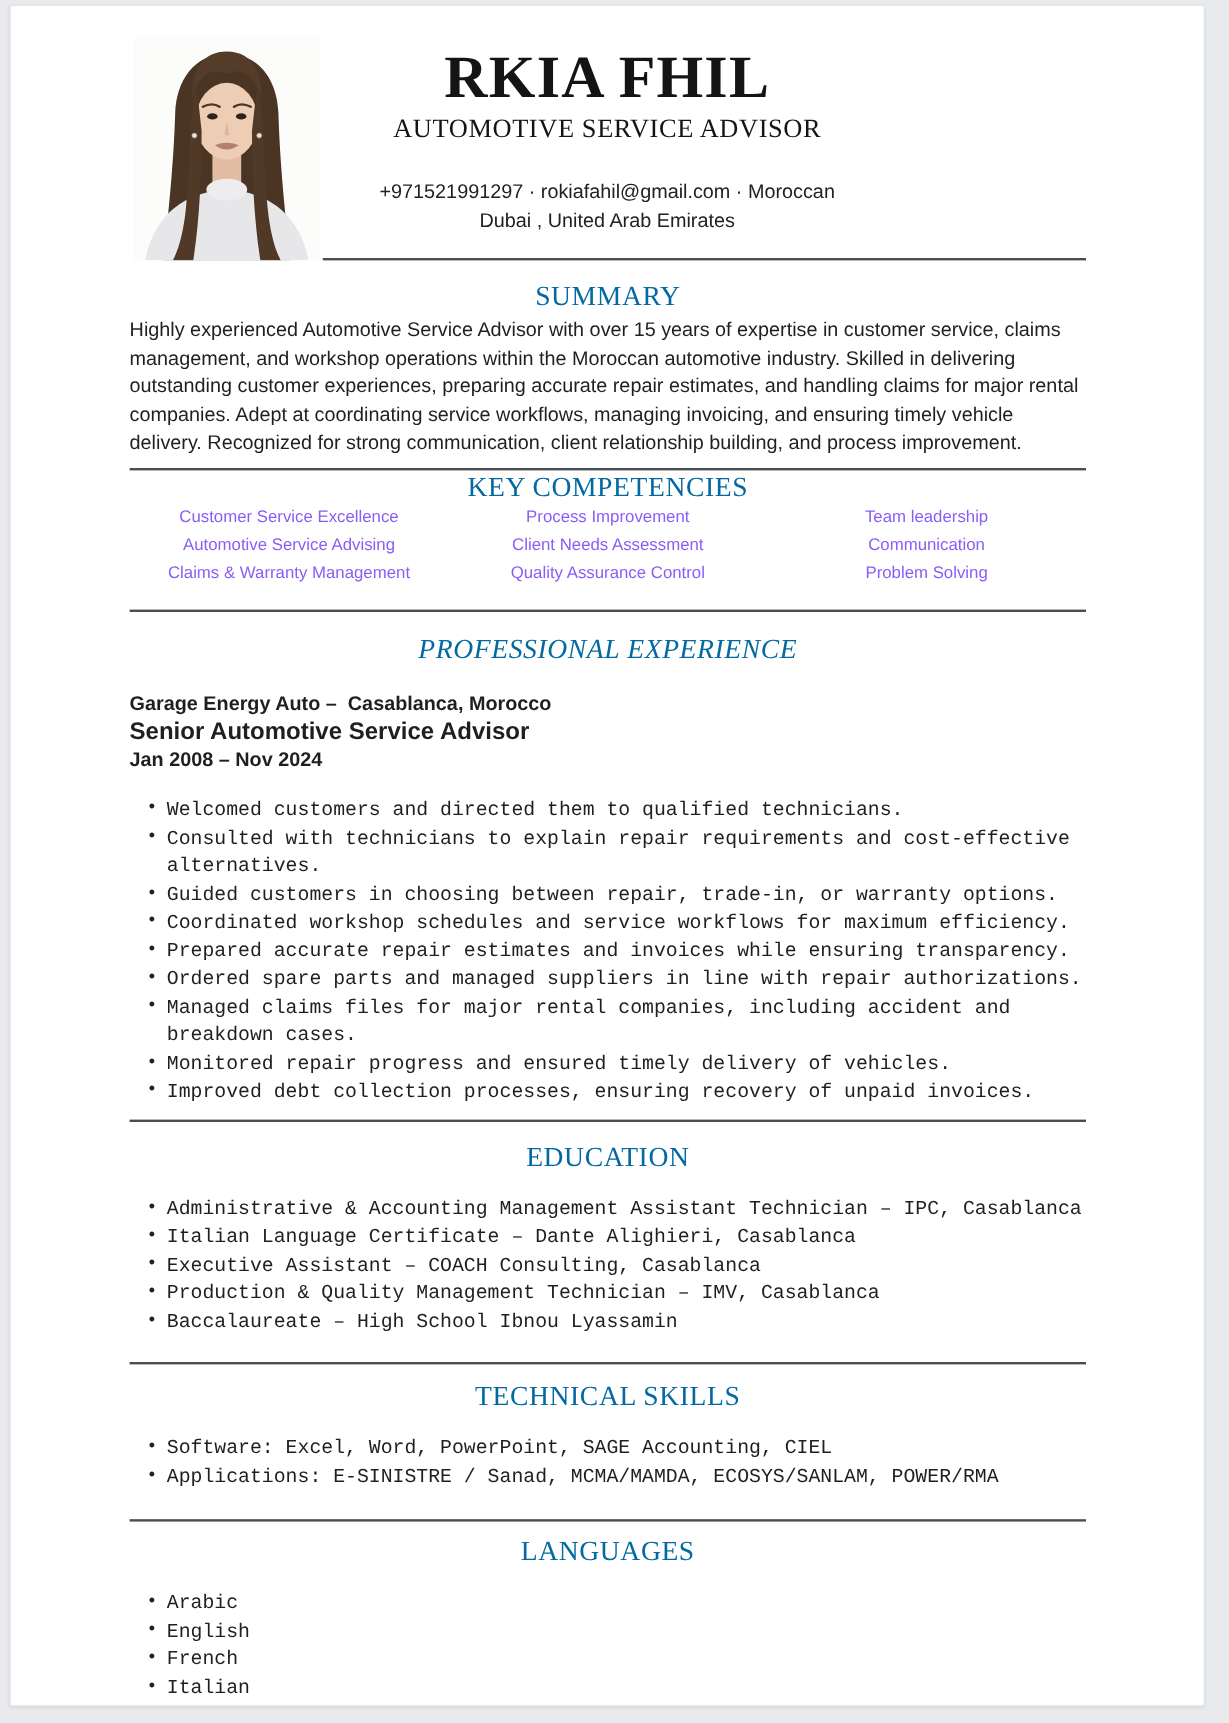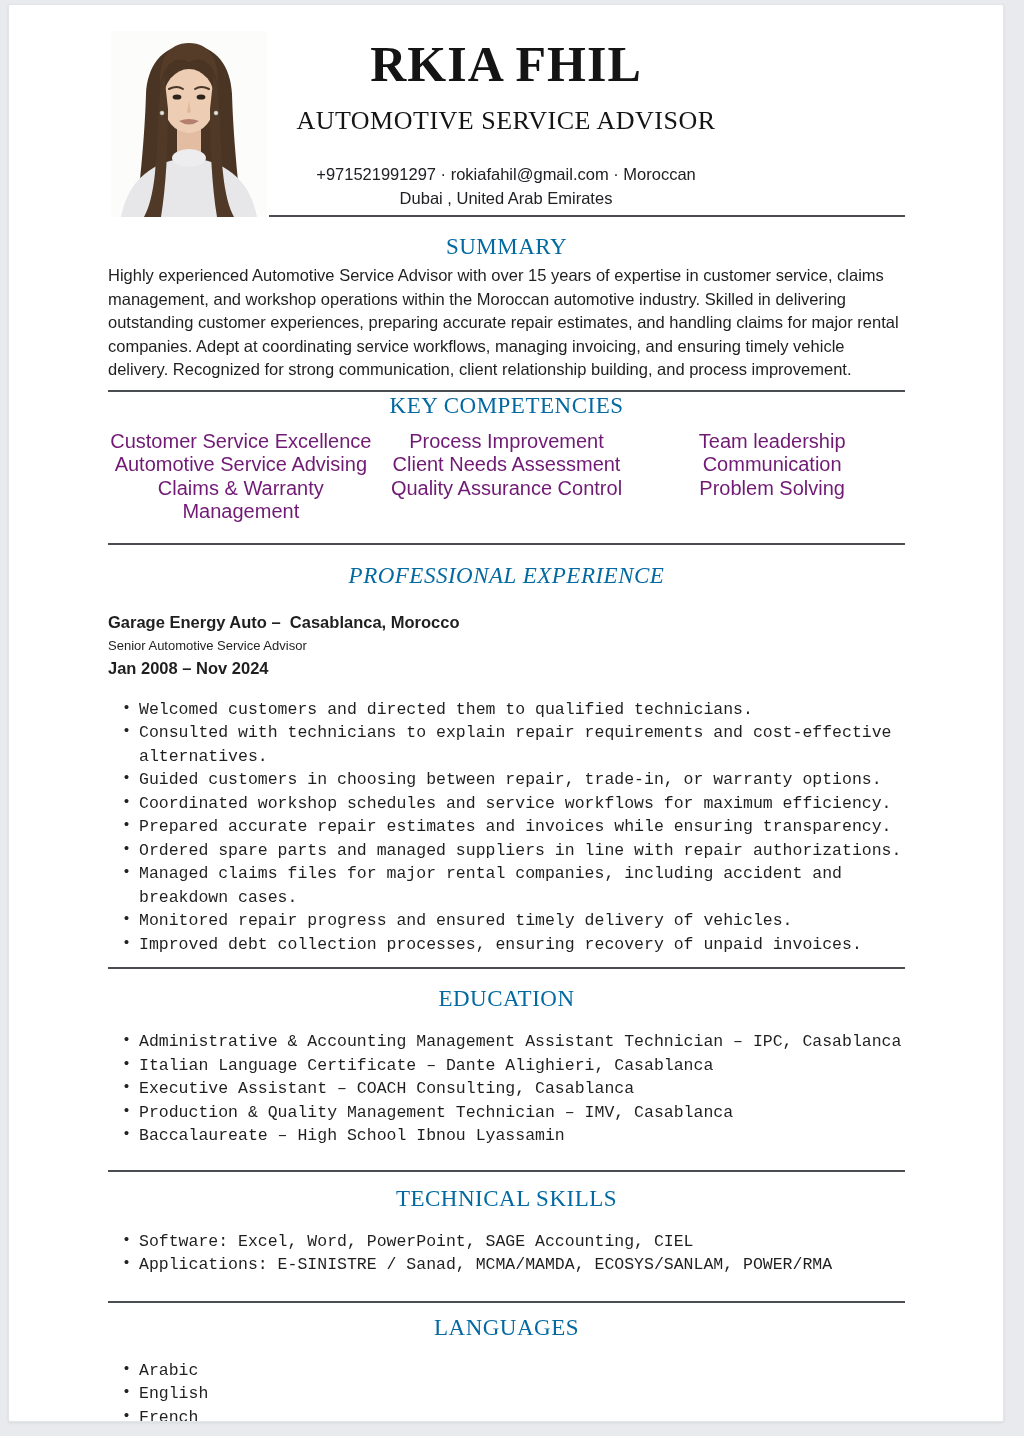--- a/index.html
+++ b/index.html
@@ -35,23 +35,23 @@
   .photo svg { display:block; width:100%; height:100%; }
   h1.name {
     padding-top:30px;
     font-family:"Liberation Serif","DejaVu Serif",serif;
     font-weight:bold;
     font-size:50px; line-height:58px;
     letter-spacing:1px;
     color:#141414;
   }
   .subtitle {
-    margin-top:14px;
+    margin-top:0;
     font-family:"Liberation Serif","DejaVu Serif",serif;
-    font-size:26px; line-height:27px;
+    font-size:22px; line-height:27px;
     letter-spacing:0.5px;
     color:#141414;
   }
   .contact { margin-top:29px; font-size:16.5px; line-height:23.5px; color:#202124; }
   .rule { height:2px; background:#4a4d52; }
   .contact-rule { position:absolute; bottom:0; left:260px; right:98px; }
   
   .content { padding:0 98px 0 99px; }
   h2.s-head {
     font-family:"Liberation Serif","DejaVu Serif",serif;
@@ -59,30 +59,30 @@
     font-size:23px; line-height:27px;
     letter-spacing:0.5px;
     text-align:center;
     color:#0369a1;
   }
   .mt-summary { margin-top:16px; }
   p.summary { margin-top:4px; font-size:16.5px; line-height:23.5px; }
   .rule-1 { margin-top:8px; }
   .mt-kc { }
   .comp-grid {
-    margin-top:11px;
+    margin-top:0;
     display:grid; grid-template-columns:1fr 1fr 1fr;
     text-align:center;
-    font-size:20px; line-height:23.5px;
-    color:#701a75;
+    font-size:14px; line-height:23.5px;
+    color:#8b5cf6;
   }
   .rule-2 { margin-top:19px; }
   .mt-pe { margin-top:17px;font-style:italic; }
   .job-company { margin-top:22px; font-weight:bold; font-size:16.5px; line-height:23px; white-space:pre-wrap; }
-  .job-role    { font-weight:normal; font-size:13px; line-height:23px; }
+  .job-role    { font-weight:bold; font-size:20px; line-height:23px; }
   .job-dates   { font-weight:bold; font-size:16.5px; line-height:23px; }
   ul.bullets { margin-top:18px; list-style:none; padding-left:31px; font-size:16.5px; line-height:23.5px;font-family:Liberation Mono, monospace; }
   ul.bullets li { position:relative; }
   ul.bullets li::before {
     content:"\2022";
     position:absolute; left:-17px; top:-1px;
     font-size:15px; color:#202124;
   }
   .rule-3 { margin-top:11px; }
   .mt-edu { margin-top:16px; }

